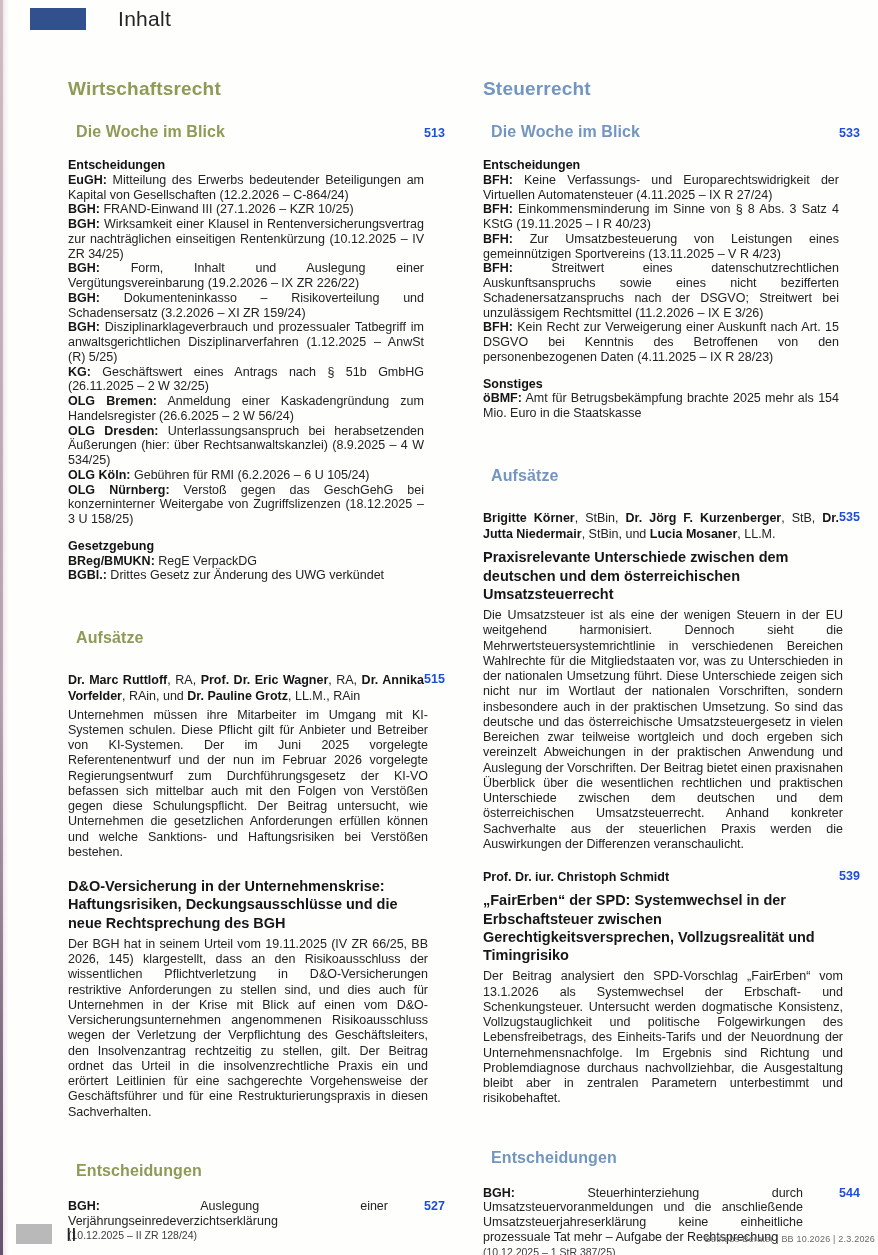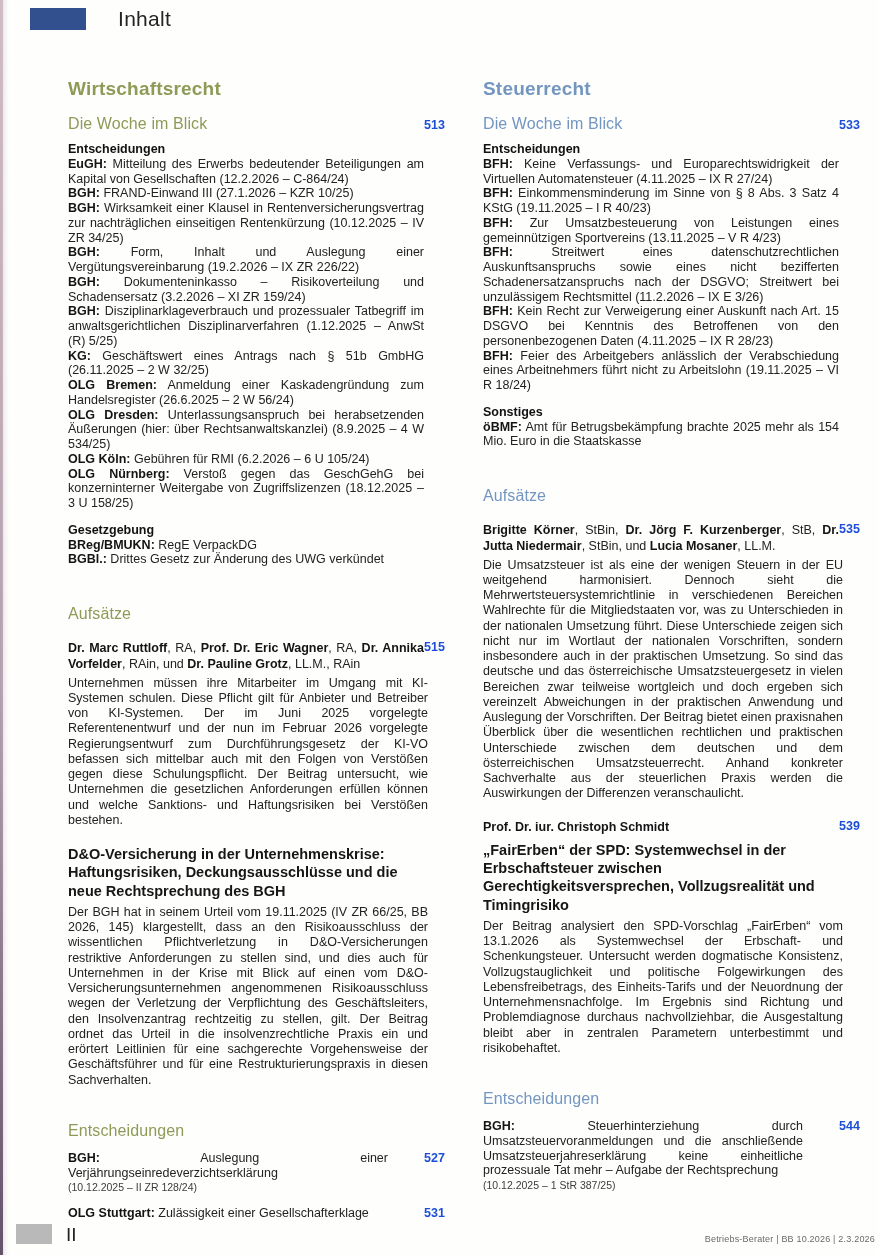--- a/index.html
+++ b/index.html
@@ -19,21 +19,21 @@
   }
   header{position:absolute;top:7px;left:30px;display:flex;align-items:center;gap:32px;}
   .logo-block{width:56px;height:22px;background:#32508d;display:inline-block;}
   h1.page-title{font-size:21px;font-weight:400;color:#242424;margin:0;letter-spacing:.3px;}
 
   .columns{position:absolute;top:78px;left:68px;display:flex;gap:23px;}
   .col{width:392px;}
   .col-title{font-size:19px;font-weight:700;margin:0 0 15px 0;letter-spacing:.2px;}
 
   .sec-head{display:flex;align-items:baseline;margin:0 0 9px 0;}
-  .sec-title{font-size:16px;font-weight:400;margin:0;flex:1;letter-spacing:.1px;}
+  .sec-title{font-size:16px;font-weight:700;margin:8px;flex:1;letter-spacing:.1px;}
   .pagenum{flex:0 0 36px;text-align:left;font-size:12.5px;color:#1d4ed8;font-weight:700;}
 
   .sec-articles{margin-top:38px;}
   .sec-decisions{margin-top:34px;}
 
   .group-label{font-weight:700;font-size:12.5px;line-height:1.18;margin:12px 36px 0 0;color:#111;}
   .sec-head + .group-label{margin-top:0;}
   .entry{margin:0 36px 0 0;font-size:12.5px;line-height:1.18;text-align:justify;color:#222;}
   .b{font-weight:700;color:#141414;}
 
@@ -131,33 +131,33 @@
           <div class="sec-head">
             <h3 class="sec-title" style="color: rgb(115, 150, 193);">Die Woche im Blick</h3>
             <span class="pagenum">533</span>
           </div>
           <p class="group-label">Entscheidungen</p>
           <p class="entry"><span class="b">BFH:</span><span> Keine Verfassungs- und Europarechtswidrigkeit der Virtuellen Automatensteuer (4.11.2025 – IX R 27/24)</span></p>
           <p class="entry"><span class="b">BFH:</span><span> Einkommensminderung im Sinne von § 8 Abs. 3 Satz 4 KStG (19.11.2025 – I R 40/23)</span></p>
           <p class="entry"><span class="b">BFH:</span><span> Zur Umsatzbesteuerung von Leistungen eines gemeinnützigen Sportvereins (13.11.2025 – V R 4/23)</span></p>
           <p class="entry"><span class="b">BFH:</span><span> Streitwert eines datenschutzrechtlichen Auskunftsanspruchs sowie eines nicht bezifferten Schadenersatzanspruchs nach der DSGVO; Streitwert bei unzulässigem Rechtsmittel (11.2.2026 – IX E 3/26)</span></p>
           <p class="entry"><span class="b">BFH:</span><span> Kein Recht zur Verweigerung einer Auskunft nach Art. 15 DSGVO bei Kenntnis des Betroffenen von den personenbezogenen Daten (4.11.2025 – IX R 28/23)</span></p>
-          <p class="entry"><span class="b">BFH:</span><span> Feier des Arbeitgebers anlässlich der Verabschiedung eines Arbeitnehmers führt nicht zu Arbeitslohn (19.11.2025 – VI R 18/24)</span></p>
           <p class="group-label">Sonstiges</p>
           <p class="entry"><span class="b">öBMF:</span><span> Amt für Betrugsbekämpfung brachte 2025 mehr als 154 Mio. Euro in die Staatskasse</span></p>
         </section>
         <section class="sec sec-articles">
           <div class="sec-head">
             <h3 class="sec-title" style="color: rgb(115, 150, 193);">Aufsätze</h3>
           </div>
           <div class="article">
             <div class="authors-row">
               <p class="authors"><span class="b">Brigitte Körner</span><span>, StBin, </span><span class="b">Dr. Jörg F. Kurzenberger</span><span>, StB, </span><span class="b">Dr. Jutta Niedermair</span><span>, StBin, und </span><span class="b">Lucia Mosaner</span><span>, LL.M.</span></p>
               <span class="pagenum">535</span>
             </div>
+            <h4 class="art-title">Praxisrelevante Unterschiede zwischen dem deutschen und dem österreichischen Umsatzsteuerrecht</h4>
             <p class="abstract">Die Umsatzsteuer ist als eine der wenigen Steuern in der EU weitgehend harmonisiert. Dennoch sieht die Mehrwertsteuersystemrichtlinie in verschiedenen Bereichen Wahlrechte für die Mitgliedstaaten vor, was zu Unterschieden in der nationalen Umsetzung führt. Diese Unterschiede zeigen sich nicht nur im Wortlaut der nationalen Vorschriften, sondern insbesondere auch in der praktischen Umsetzung. So sind das deutsche und das österreichische Umsatzsteuergesetz in vielen Bereichen zwar teilweise wortgleich und doch ergeben sich vereinzelt Abweichungen in der praktischen Anwendung und Auslegung der Vorschriften. Der Beitrag bietet einen praxisnahen Überblick über die wesentlichen rechtlichen und praktischen Unterschiede zwischen dem deutschen und dem österreichischen Umsatzsteuerrecht. Anhand konkreter Sachverhalte aus der steuerlichen Praxis werden die Auswirkungen der Differenzen veranschaulicht.</p>
           </div>
           <div class="article">
             <div class="authors-row">
               <p class="authors"><span class="b">Prof. Dr. iur. Christoph Schmidt</span></p>
               <span class="pagenum">539</span>
             </div>
             <h4 class="art-title">„FairErben“ der SPD: Systemwechsel in der Erbschaftsteuer zwischen Gerechtigkeitsversprechen, Vollzugsrealität und Timingrisiko</h4>
             <p class="abstract">Der Beitrag analysiert den SPD-Vorschlag „FairErben“ vom 13.1.2026 als Systemwechsel der Erbschaft- und Schenkungsteuer. Untersucht werden dogmatische Konsistenz, Vollzugstauglichkeit und politische Folgewirkungen des Lebensfreibetrags, des Einheits-Tarifs und der Neuordnung der Unternehmensnachfolge. Im Ergebnis sind Richtung und Problemdiagnose durchaus nachvollziehbar, die Ausgestaltung bleibt aber in zentralen Parametern unterbestimmt und risikobehaftet.</p>
           </div>

